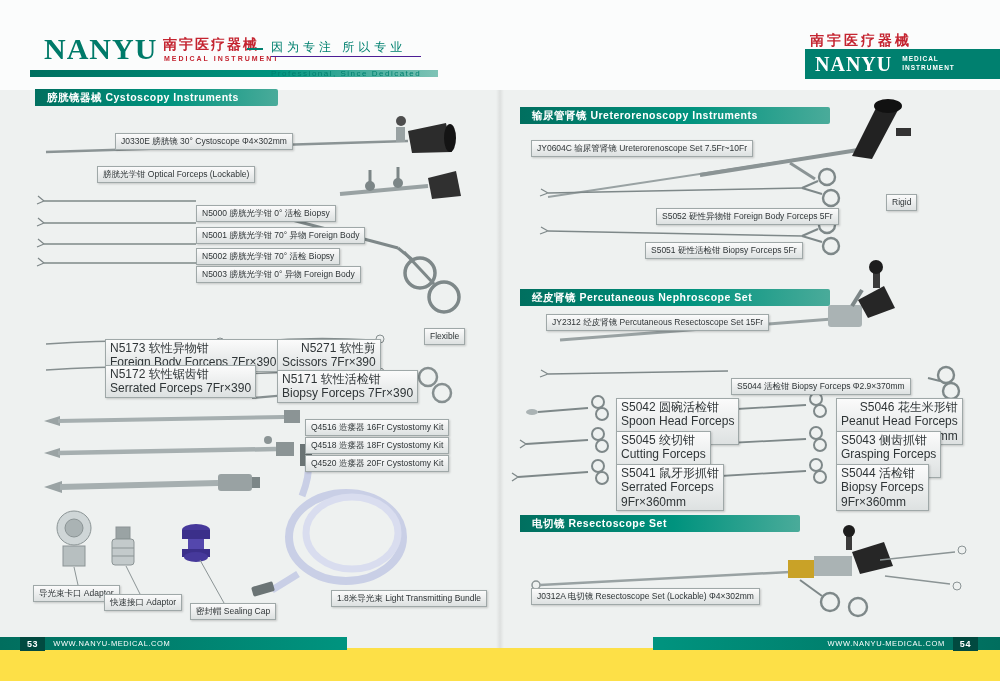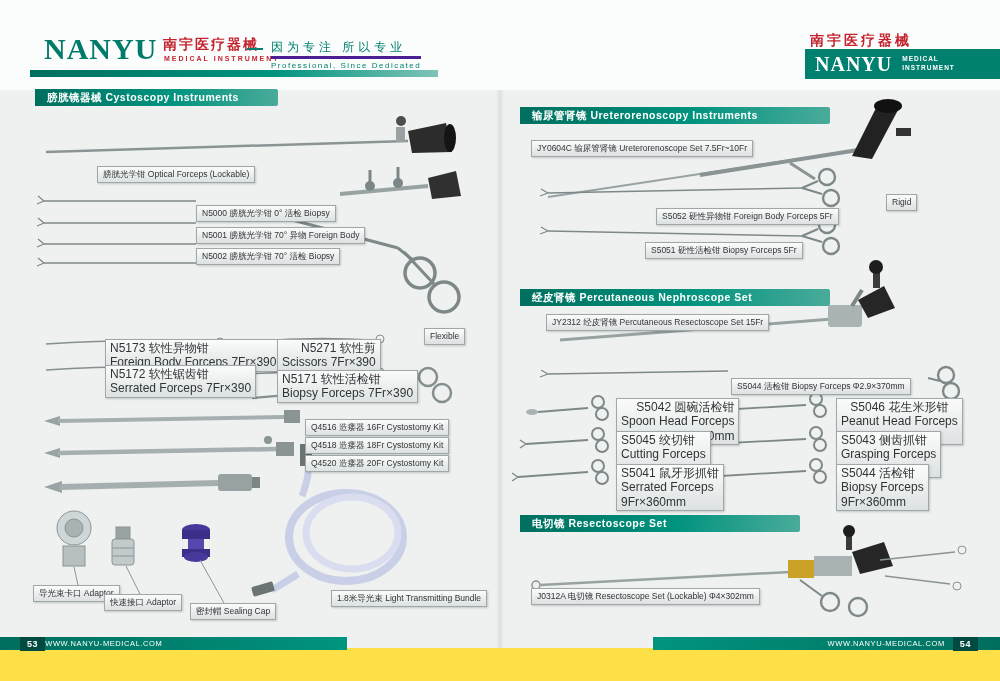--- a/index.html
+++ b/index.html
@@ -12,40 +12,40 @@
   .hdr{position:absolute;left:0;top:0;width:1000px;height:90px;background:#fbfcfc}
   .logo-txt{position:absolute;left:44px;top:32px;font-family:"Liberation Serif",serif;
             font-weight:bold;font-size:30px;color:#007a69;letter-spacing:1px}
   .logo-cn{position:absolute;left:163px;top:36px;font-size:14px;font-weight:bold;color:#c42430;letter-spacing:2px}
   .logo-sub{position:absolute;left:164px;top:55px;font-size:7px;font-weight:bold;color:#c42430;letter-spacing:2px}
   .logo-bar{position:absolute;left:30px;top:70px;width:408px;height:7px;
             background:linear-gradient(90deg,#006f5f,#00947f 60%,#7fc3b6)}
   .hdash{position:absolute;left:247px;top:48px;width:16px;height:2px;background:#00806f}
   .slogan-cn{position:absolute;left:271px;top:39px;font-size:12px;font-weight:normal;color:#00806f;letter-spacing:4px}
   .slogan-en{position:absolute;left:271px;top:56px;font-size:8px;color:#00806f;letter-spacing:1.5px;
-             border-top:3px solid #4c1d95;padding-top:2px}
+             border-top:1px solid #4c1d95;padding-top:12px}
   .right-cn{position:absolute;left:810px;top:32px;font-size:14px;font-weight:bold;color:#c42430;letter-spacing:3px}
   .right-box{position:absolute;left:805px;top:49px;width:195px;height:30px;background:#00806f;
              display:flex;align-items:center;padding-left:10px;gap:10px;color:#fff}
   .right-nanyu{font-family:"Liberation Serif",serif;font-weight:bold;font-size:20px;letter-spacing:1px}
   .right-sub{font-size:6.5px;font-weight:bold;line-height:1.35;letter-spacing:1px}
   
   .sec{position:absolute;z-index:2;height:17px;line-height:17px;padding-left:12px;color:#fff;
        font-size:10.5px;font-weight:bold;letter-spacing:.5px;
        background:linear-gradient(90deg,#006f5f,#00937e 55%,#4aab9a);border-radius:0 2px 2px 0}
   
   .lbl{position:absolute;z-index:3;background:linear-gradient(#fbfbfb,#dde1e1);border:1px solid #9fa8a8;
        color:#2f3537;font-size:8.5px;line-height:1.25;padding:2px 5px;white-space:nowrap;text-align:center;
        box-shadow:1px 1px 2px rgba(0,0,0,.18)}
   .lbl.small{font-size:12px;line-height:1.2;padding:1px 4px}
   svg.illus{position:absolute;left:0;top:0;z-index:1}
   
   .footbar{position:absolute;top:637px;height:13px;display:flex;align-items:center;z-index:2;
            background:linear-gradient(90deg,#016e5e,#00947f);color:#fff;font-size:7.5px;letter-spacing:.6px}
-  .footbar.left{left:0;width:347px;padding-left:20px;}
+  .footbar.left{left:0;width:347px;padding-left:20px;gap:8px}
   .footbar.right{left:653px;width:347px;justify-content:flex-end;padding-right:22px;gap:8px;
                  background:linear-gradient(90deg,#00947f,#016e5e)}
   .pageno{background:#014a40;color:#fff;font-size:9px;font-weight:bold;padding:2px 7px}
 </style>
 </head>
 <body>
 
 <div id="page">
 
   <div class="spread"></div>
@@ -263,24 +263,26 @@
       <line x1="800" y1="580" x2="822" y2="596" stroke="#7e8889" stroke-width="2"></line>
       <circle cx="830" cy="602" r="9" fill="none" stroke="#7e8889" stroke-width="2.4"></circle>
       <circle cx="858" cy="607" r="9" fill="none" stroke="#7e8889" stroke-width="2.4"></circle>
       <line x1="880" y1="560" x2="955" y2="552" stroke="#8b9495" stroke-width="1.5"></line>
       <circle cx="962" cy="550" r="4" fill="none" stroke="#8b9495"></circle>
       <line x1="885" y1="576" x2="950" y2="584" stroke="#8b9495" stroke-width="1.5"></line>
       <circle cx="957" cy="586" r="4" fill="none" stroke="#8b9495"></circle>
     </g>
   </svg>
 
+  <div class="lbl" style="left:115px;top:133px">J0330E 膀胱镜 30°  Cystoscope  Φ4×302mm</div>
   <div class="lbl" style="left:97px;top:166px">膀胱光学钳 Optical Forceps (Lockable)</div>
   <div class="lbl" style="left:196px;top:205px">N5000 膀胱光学钳  0°  活检 Biopsy</div>
   <div class="lbl" style="left:196px;top:227px">N5001 膀胱光学钳 70°  异物 Foreign Body</div>
   <div class="lbl" style="left:196px;top:248px">N5002 膀胱光学钳 70°  活检 Biopsy</div>
+  <div class="lbl" style="left:196px;top:266px">N5003 膀胱光学钳  0°  异物 Foreign Body</div>
   <div class="lbl" style="left:424px;top:328px">Flexible</div>
   <div class="lbl small" style="left:105px;top:339px;text-align:left">
     <div>N5173 软性异物钳</div>
     <div>Foreign Body Forceps 7Fr×390</div>
   </div>
   <div class="lbl small" style="left:277px;top:339px;text-align:right">
     <div>N5271 软性剪</div>
     <div>Scissors 7Fr×390</div>
   </div>
   <div class="lbl small" style="left:105px;top:365px;text-align:left">
@@ -298,26 +300,26 @@
   <div class="lbl" style="left:104px;top:594px">快速接口 Adaptor</div>
   <div class="lbl" style="left:190px;top:603px">密封帽 Sealing Cap</div>
   <div class="lbl" style="left:331px;top:590px">1.8米导光束  Light Transmitting Bundle</div>
 
   <div class="lbl" style="left:531px;top:140px">JY0604C 输尿管肾镜 Ureterorenoscope Set 7.5Fr~10Fr</div>
   <div class="lbl" style="left:886px;top:194px">Rigid</div>
   <div class="lbl" style="left:656px;top:208px">S5052 硬性异物钳 Foreign Body Forceps 5Fr</div>
   <div class="lbl" style="left:645px;top:242px">S5051 硬性活检钳 Biopsy Forceps 5Fr</div>
   <div class="lbl" style="left:546px;top:314px">JY2312 经皮肾镜 Percutaneous Resectoscope Set 15Fr</div>
   <div class="lbl" style="left:731px;top:378px">S5044 活检钳 Biopsy Forceps Φ2.9×370mm</div>
-  <div class="lbl small" style="left:616px;top:398px;text-align:right">
+  <div class="lbl small" style="left:616px;top:398px;text-align:left">
     <div>S5042 圆碗活检钳</div>
     <div>Spoon Head Forceps</div>
     <div>9Fr×360mm</div>
   </div>
-  <div class="lbl small" style="left:836px;top:398px;text-align:center">
+  <div class="lbl small" style="left:836px;top:398px;text-align:right">
     <div>S5046 花生米形钳</div>
     <div>Peanut Head Forceps</div>
     <div>9Fr×360mm</div>
   </div>
   <div class="lbl small" style="left:616px;top:431px;text-align:left">
     <div>S5045 绞切钳</div>
     <div>Cutting Forceps</div>
     <div>9Fr×360mm</div>
   </div>
   <div class="lbl small" style="left:836px;top:431px;text-align:left">

